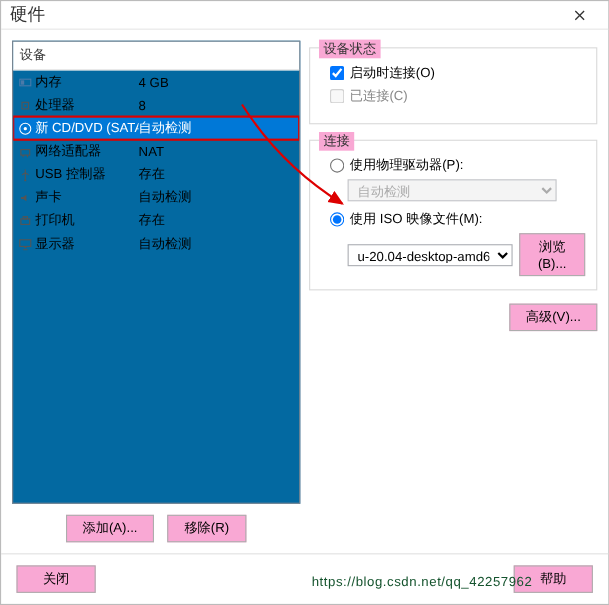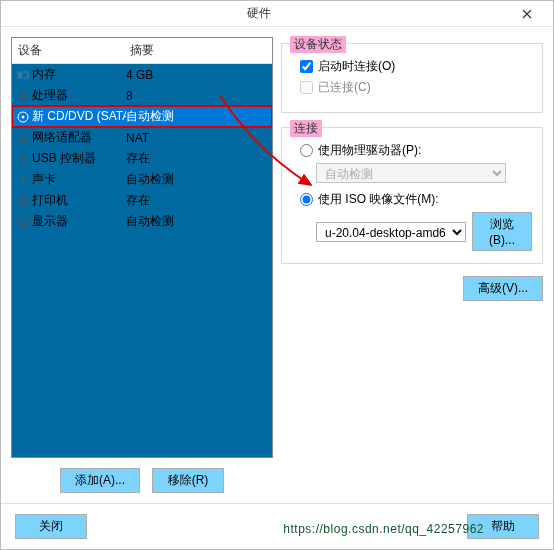--- a/index.html
+++ b/index.html
@@ -1,37 +1,37 @@
 <!DOCTYPE html>
 <html><head>
 <meta charset="utf-8">
 <style>
 * { box-sizing: border-box; margin: 0; padding: 0; font-family: "Microsoft YaHei", "Segoe UI", sans-serif; font-size: 12px; }
 body { background: #f0f0f0; width: 554px; height: 550px; position: relative; }
 .window { background: #fff; width: 554px; height: 550px; border: 1px solid #bbb; display: flex; flex-direction: column; }
 .titlebar { height: 26px; display: flex; align-items: center; padding: 0 8px; border-bottom: 1px solid #e5e5e5; }
-.titlebar .title { flex: 1; font-size: 12px; color: #333; text-align: center; }
+.titlebar .title { flex: 1; font-size: 16px; color: #333; }
 .close-btn { width: 36px; height: 24px; display: flex; align-items: center; justify-content: center; cursor: pointer; }
 .close-btn svg { width: 10px; height: 10px; }
 .content { flex: 1; display: flex; padding: 10px 10px 0 10px; gap: 8px; overflow: hidden; }
 .left-panel { width: 265px; display: flex; flex-direction: column; }
 .device-list { border: 1px solid #828790; flex: 1; background: #0369a1; display: flex; flex-direction: column; }
 .list-header { display: flex; border-bottom: 1px solid #e0e0e0; background: #fff; }
 .list-header .col { padding: 4px 6px; font-size: 12px; color: #333; }
 .col-device { width: 112px; }
 .col-summary { flex: 1; }
 .list-body { flex: 1; overflow: auto; }
 .list-row { display: flex; padding: 2px 0 2px 4px; align-items: center; font-size: 12px; color: #000; }
 .list-row.selected { background: #0078d7; color: #fff; outline: 2px solid #d00; outline-offset: -1px; }
 .row-icon { width: 14px; display: flex; align-items: center; justify-content: center; margin-right: 2px; }
 .row-icon svg { width: 12px; height: 12px; }
 .row-label { width: 94px; white-space: nowrap; overflow: hidden; }
 .row-summary { flex: 1; white-space: nowrap; overflow: hidden; }
 .left-buttons { display: flex; justify-content: center; gap: 12px; padding: 10px 0; }
-.btn { background: #7dd3fc; border: 1px solid #adadad; padding: 3px 14px; font-size: 12px; cursor: pointer; min-width: 72px; }
+.btn { background: #f9a8d4; border: 1px solid #adadad; padding: 3px 14px; font-size: 12px; cursor: pointer; min-width: 72px; }
 .right-panel { flex: 1; display: flex; flex-direction: column; gap: 8px; }
 .group { border: 1px solid #d9d9d9; padding: 10px 10px 12px 10px; position: relative; margin-top: 6px; }
 .group-title { position: absolute; top: -8px; left: 8px; background: #f9a8d4; padding: 0 4px; font-size: 12px; color: #333; }
 .checkbox-row, .radio-row { display: flex; align-items: center; gap: 5px; margin: 4px 0 4px 8px; font-size: 12px; }
 .checkbox-row input, .radio-row input { margin: 0; }
 .checkbox-row.disabled { color: #888; }
 .sub { margin-left: 24px; }
 .select { width: 190px; border: 1px solid #abadb3; background: #f0f0f0; color: #888; padding: 2px 4px; font-size: 12px; height: 20px; }
 .select.enabled { background: #fff; color: #000; }
 .row-with-btn { display: flex; gap: 6px; align-items: center; margin-left: 24px; margin-top: 4px; }
@@ -52,21 +52,20 @@
         </svg>
     </div>
   </div>
 
   <div class="content">
 
     <div class="left-panel">
       <div class="device-list">
         <div class="list-header">
           <div class="col col-device">设备</div>
-          <div class="col col-summary">摘要</div>
         </div>
         <div class="list-body">
 
           <div class="list-row">
             <span class="row-icon">
                 <svg viewBox="0 0 12 12">
                   <rect x="1" y="3" width="10" height="6" fill="none" stroke="#4a7aa9"></rect>
                   <rect x="2" y="4" width="3" height="4" fill="#4a7aa9"></rect>
                 </svg>
               </span>

